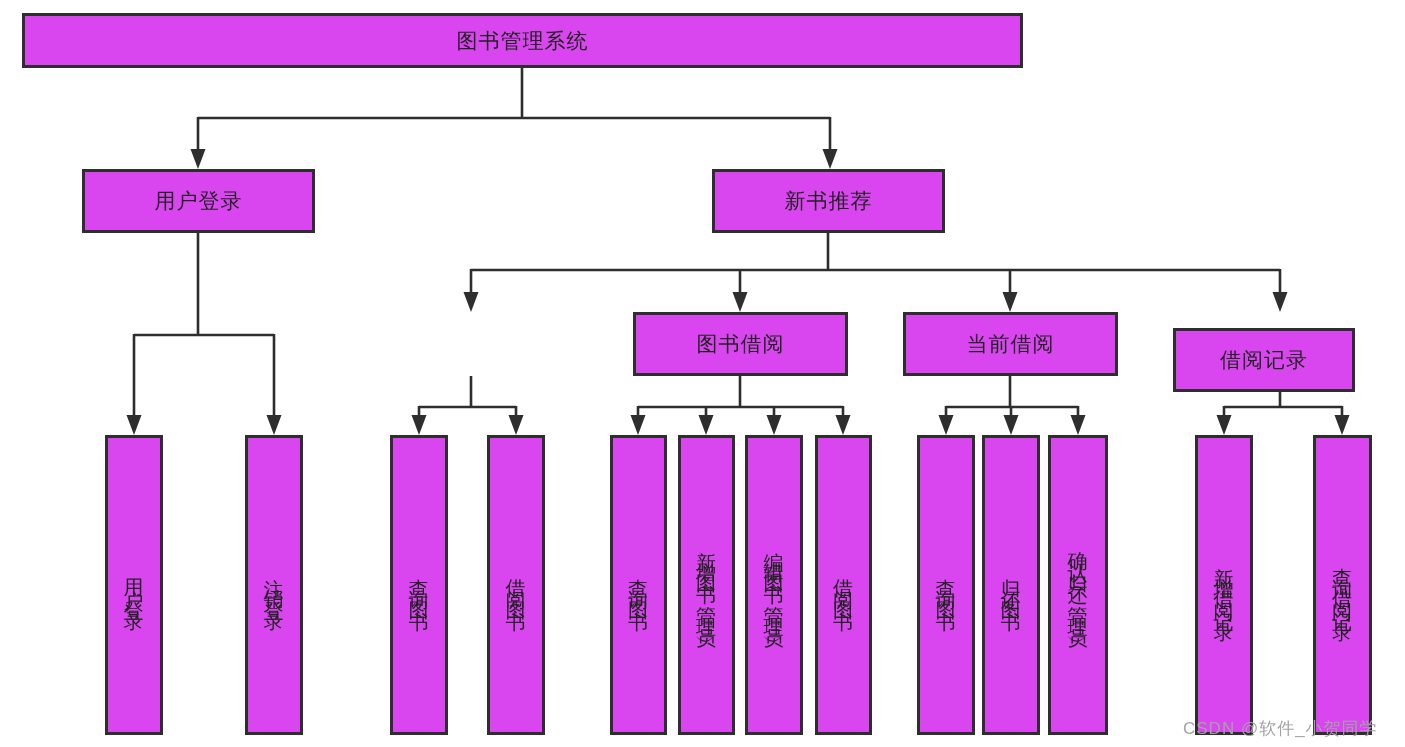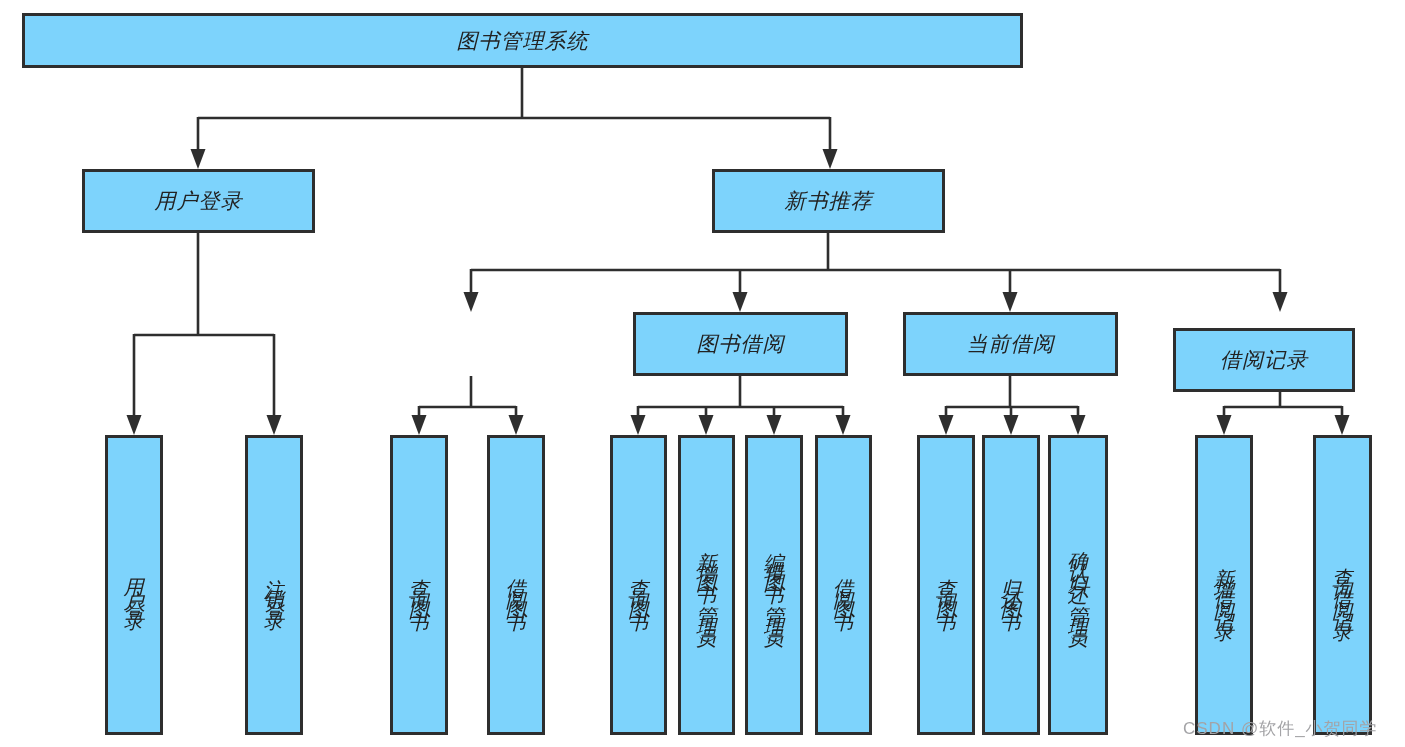--- a/index.html
+++ b/index.html
@@ -6,29 +6,28 @@
   #stage{
     position:relative;
     width:1405px;height:747px;
     background:#ffffff;
     font-family:"Liberation Sans","DejaVu Sans",sans-serif;
     overflow:hidden;
   }
   #wires{position:absolute;left:0;top:0;width:1405px;height:747px;}
   .node{
     position:absolute;
-    background:#7dd3fc;
+    background:#d946ef;
     border:3px solid var(--line,#2e2e2e);
     box-sizing:border-box;
     display:flex;align-items:center;justify-content:center;
     color:#222222;
     font-size:21px;
     letter-spacing:1px;
     z-index:2;
-    font-style:italic;
   }
   .vnode{
     font-size:20px;
     letter-spacing:0.55em;
     writing-mode:vertical-rl;
     text-orientation:mixed;
     line-height:1;
     padding:6px 0;
   }
   .watermark{

